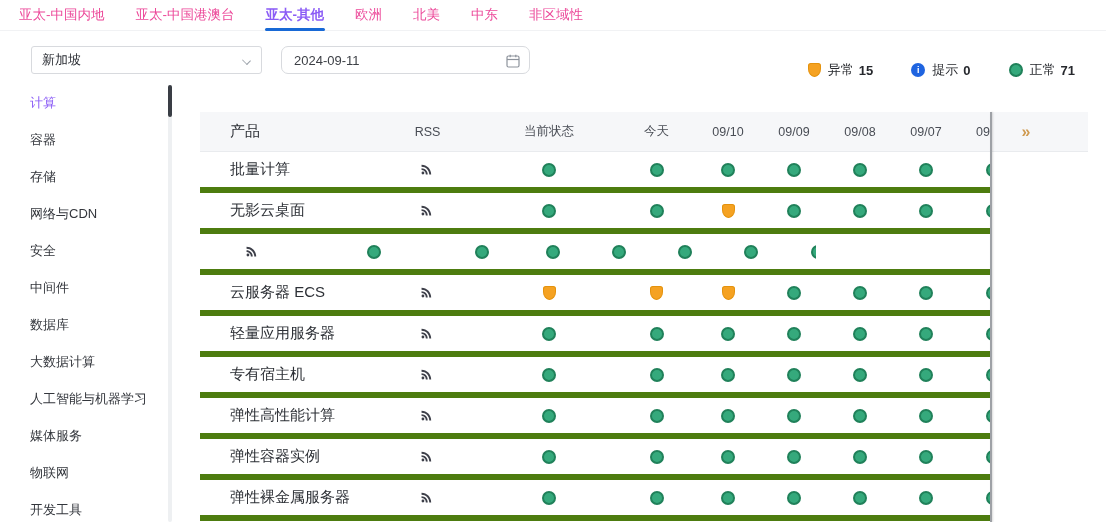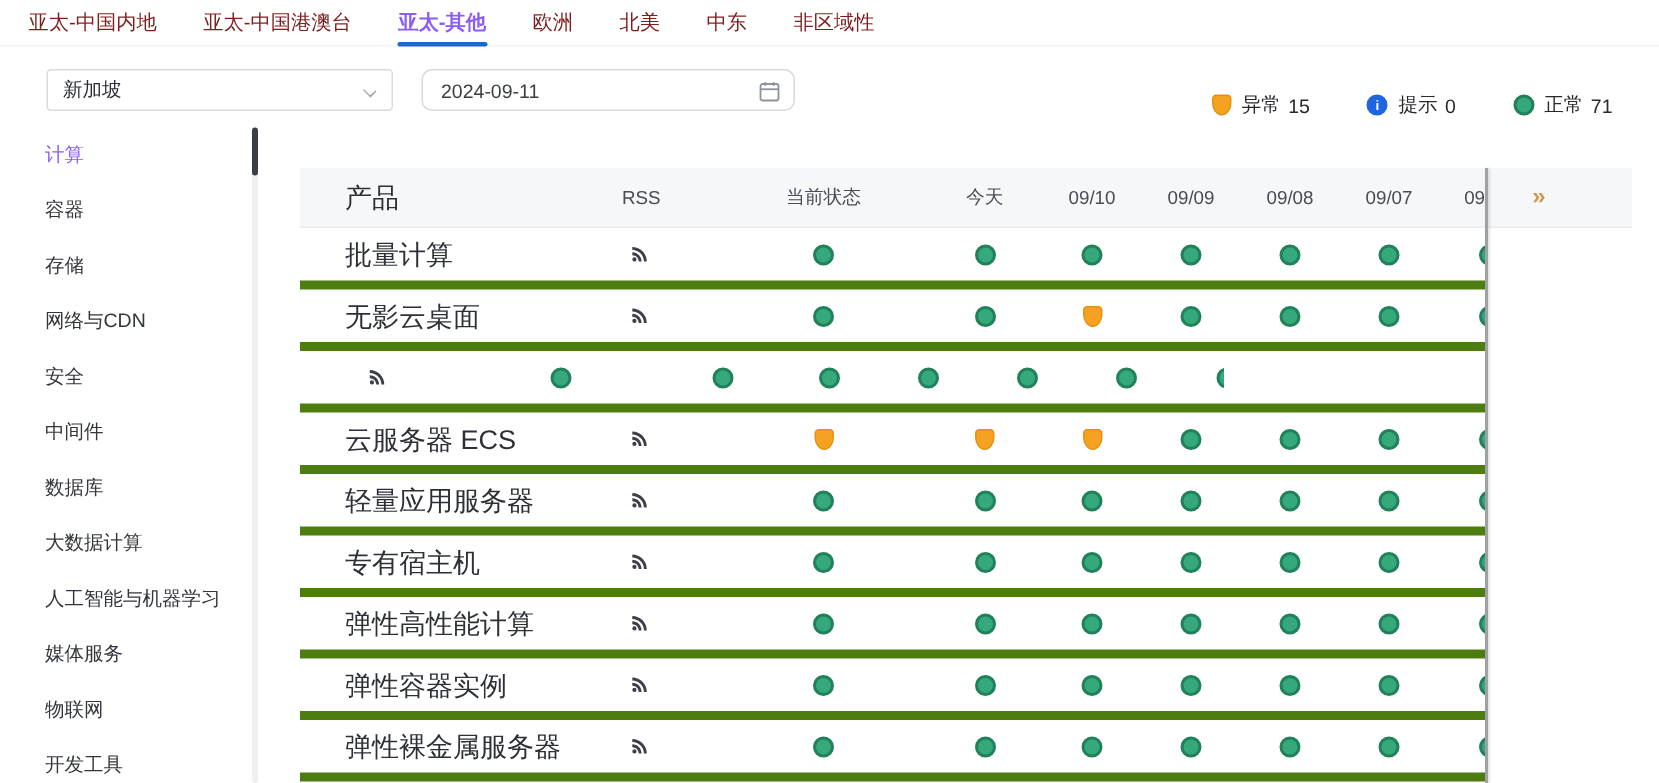--- a/index.html
+++ b/index.html
@@ -4,42 +4,42 @@
 <style>
   * { margin:0; padding:0; box-sizing:border-box; }
   html,body { width:1106px; height:522px; background:#fff; overflow:hidden;
     font-family:"Liberation Sans","DejaVu Sans",sans-serif; color:#26282d; }
   .page { position:relative; width:1106px; height:522px; background:#fff; }
 
   
   .tabs { position:absolute; left:0; top:0; width:1106px; height:31px;
     display:flex; align-items:center; padding-left:18px;
     border-bottom:1px solid #f1f2f4; }
-  .tab { position:relative; margin-right:29px; font-size:13.5px; color:#7f1d1d;
+  .tab { position:relative; margin-right:29px; font-size:13.5px; color:#ec4899;
     cursor:pointer; padding:6px 1px; white-space:nowrap; }
   .tab.active { color:#8b5cf6; font-weight:bold; }
   .tab.active::after { content:""; position:absolute; left:0; right:0; bottom:-1px;
     height:3px; background:#1869d6; border-radius:2px; }
 
   
   .filters { position:absolute; left:0; top:45px; width:1106px; height:30px;margin-left:13px; }
   .select-box { position:absolute; left:18px; top:1px; width:231px; height:28px;
     border:1px solid #d8dade; border-radius:3px; background:#fff;
     display:flex; align-items:center; padding:0 26px 0 10px; font-size:13px; color:#2a2d33; cursor:pointer; }
   .caret { position:absolute; right:11px; top:10px; width:7px; height:7px;
     border-right:1.5px solid #9aa0a8; border-bottom:1.5px solid #9aa0a8;
     transform:rotate(45deg) scaleY(.8); }
   .date-box { position:absolute; left:268px; top:1px; width:249px; height:28px;
     border:1px solid #d8dade; border-radius:7px; background:#fff;
     display:flex; align-items:center; padding:0 30px 0 12px; font-size:13px; color:#3c3f45; cursor:text; }
   .cal-icon { position:absolute; right:9px; top:7px; }
 
   .legend { position:absolute; right:44px; top:16px; display:flex; align-items:center; gap:38px; }
   .legend-item { display:flex; align-items:center; gap:7px; font-size:13px; color:#26282d; }
-  .legend-item .count { margin-left:-2px; }
+  .legend-item .count { margin-left:-2px;font-weight:bold; }
 
   
   .dot { display:inline-block; }
   .dot.normal { width:14px; height:14px; border-radius:50%;
     background:#35a97c; border:2.5px solid #20815a; }
   .dot.abnormal { width:13px; height:14px; background:#f5a222;
     border:1.5px solid #e4920d; border-radius:3px 3px 7px 7px / 3px 3px 9px 9px; }
   .dot.info { width:14px; height:14px; border-radius:50%; background:#1f64e0;
     color:#fff; font-size:9px; font-weight:bold; text-align:center; line-height:14px; }
 
@@ -54,21 +54,21 @@
     background:#3a3e45; border-radius:2px; cursor:grab; }
 
   
   .table { position:absolute; left:200px; top:112px; width:888px; height:410px; }
   .thead { position:absolute; left:0; top:0; width:888px; height:40px;
     background:#f6f7f9; border-bottom:1px solid #e9ebee;
     display:flex; align-items:center; font-size:12.5px; color:#494d55; }
   .tbody { position:absolute; left:0; top:40px; width:791px; }
   .trow { width:791px; height:41px; display:flex; align-items:center;
     border-bottom:6px solid #4d7c0f;text-align:right; }
-  .c-product { width:175px; padding-left:30px; font-size:18px; color:#2d3036;
+  .c-product { width:175px; padding-left:30px; font-size:15px; color:#2d3036;
     display:flex; align-items:center; }
   .c-rss   { width:105px; display:flex; justify-content:center; align-items:center; }
   .c-status{ width:138px; display:flex; justify-content:center; align-items:center; }
   .c-today { width:77px;  display:flex; justify-content:center; align-items:center; }
   .c-date  { width:66px;  display:flex; justify-content:center; align-items:center; }
   .c-clip  { width:32px; position:relative; overflow:hidden; height:100%;
     display:flex; align-items:center; justify-content:flex-end; }
   .thead .c-clip { padding-right:1px; }
   .c-clip .dot { position:absolute; left:27px; top:50%; margin-top:-7px; }
   .rss-btn { display:flex; cursor:pointer; }

